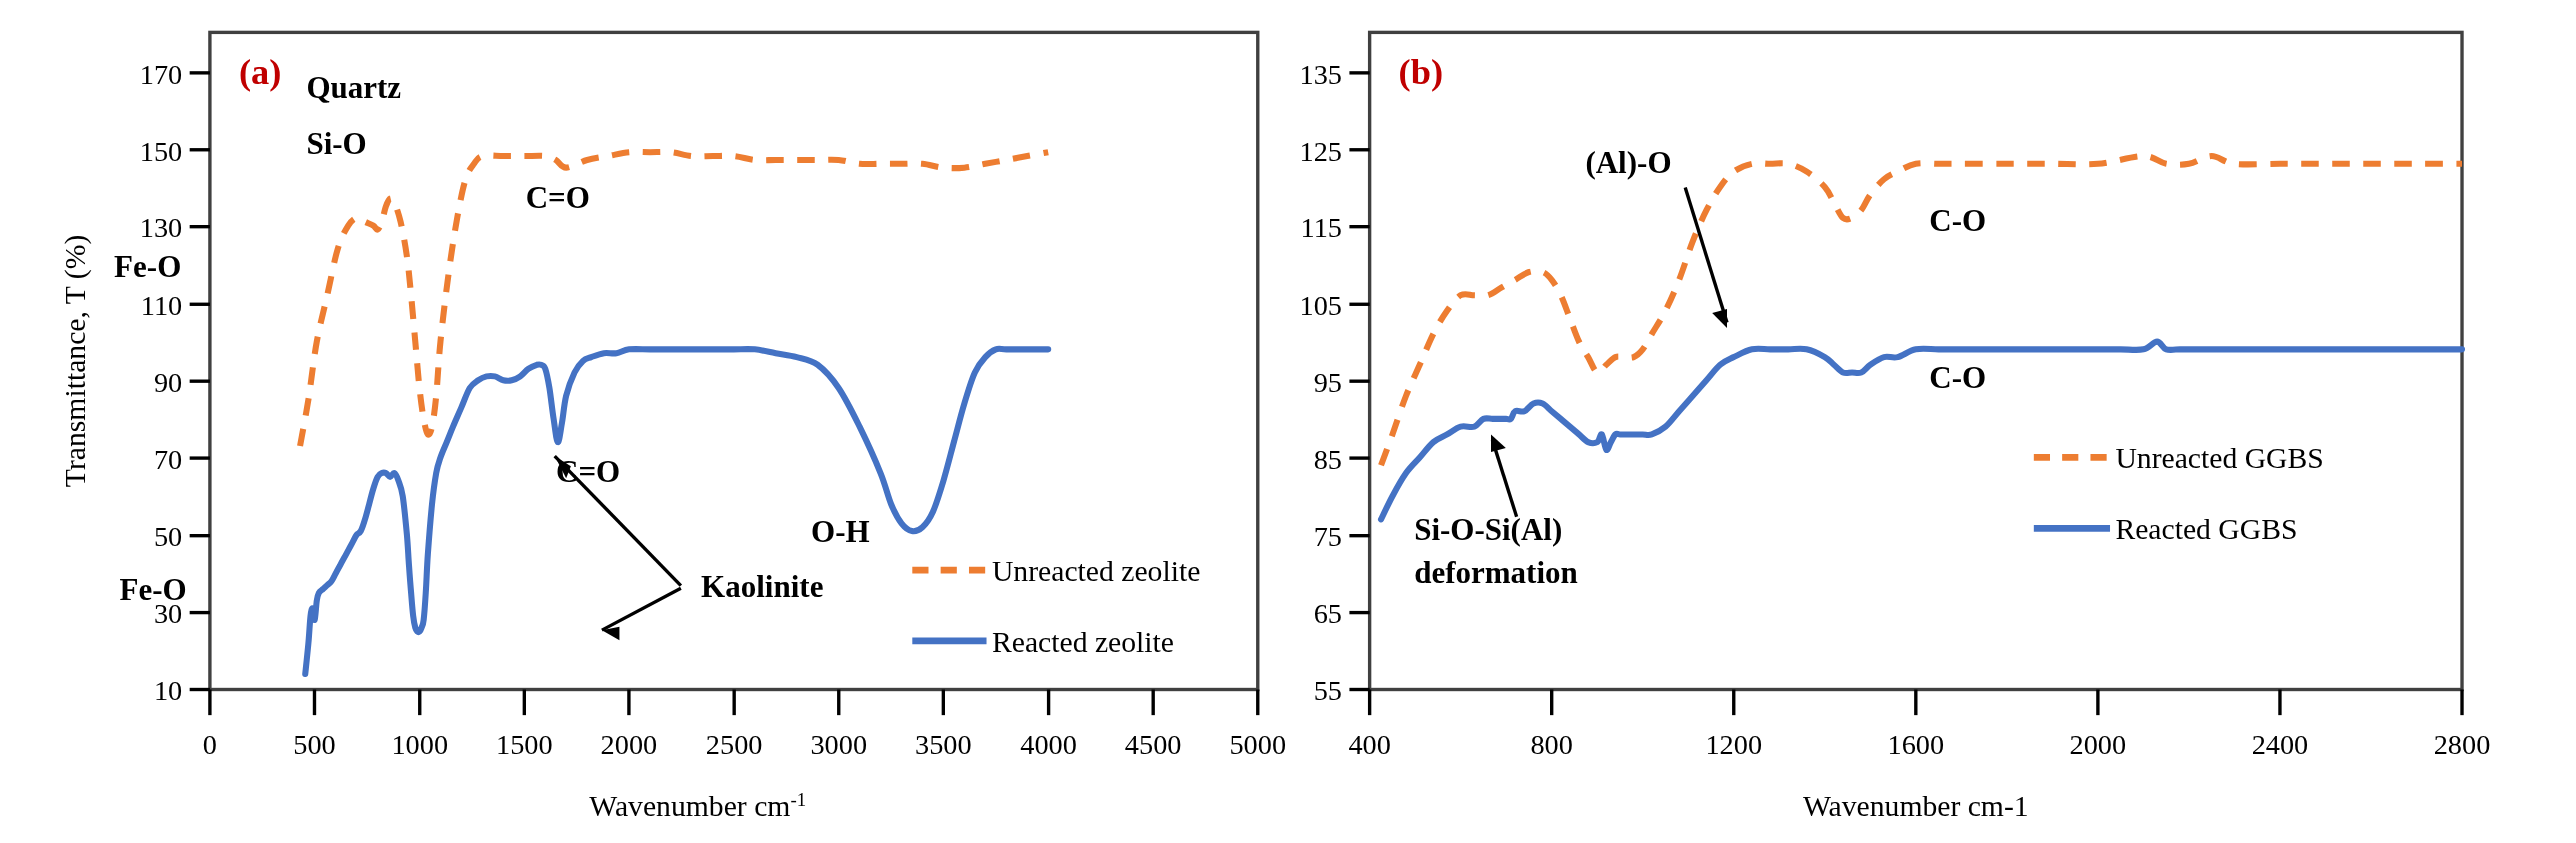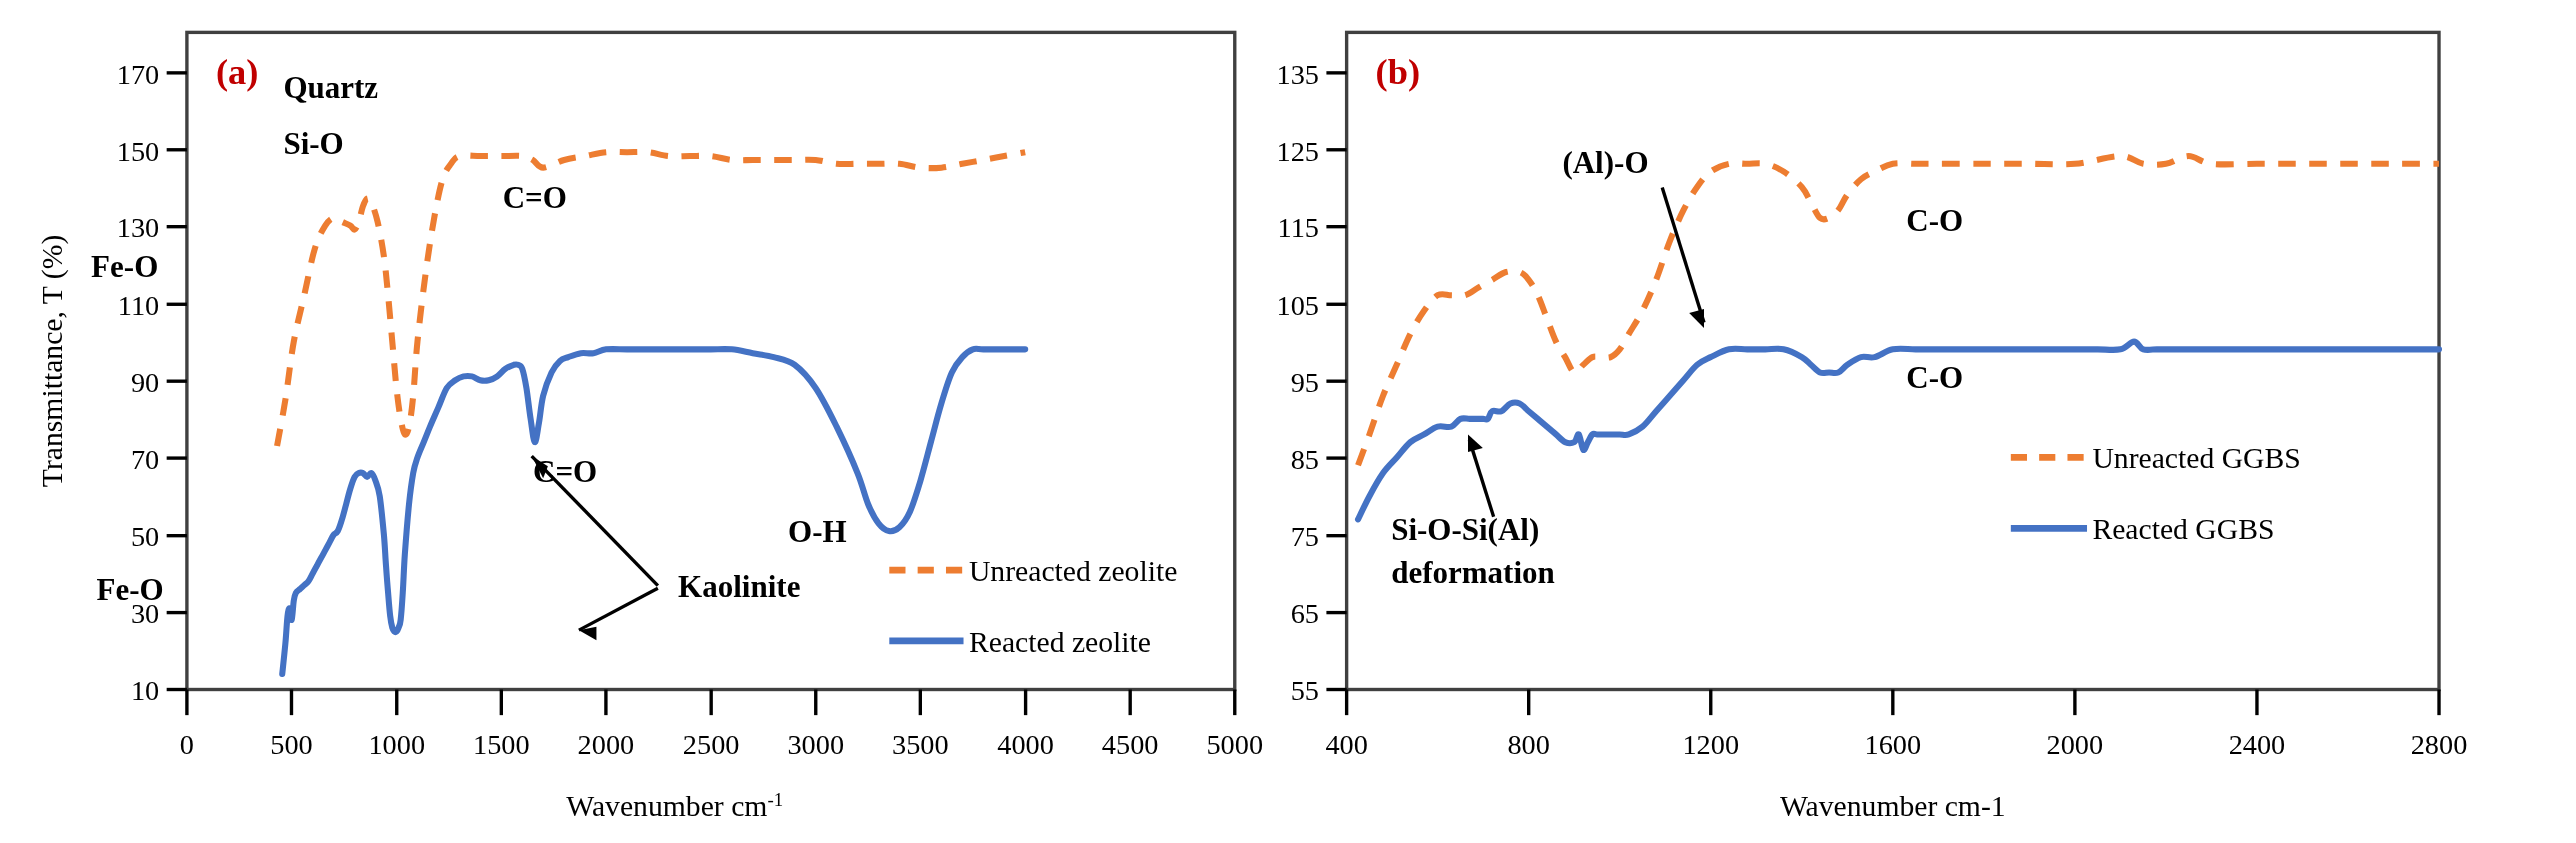--- a/index.html
+++ b/index.html
@@ -20,20 +20,21 @@
     position: absolute;
     left: 0; top: 0;
     width: 2576px;
     height: 844px;
   }
 
   .panel {
     position: absolute;
     top: 0;
     height: 844px;
+    margin-left: 23px;
   }
   #panel-a { left: 0px;    width: 1282px; }
   #panel-b { left: 1232px; width: 1294px; }
 
   .panel-svg {
     position: absolute;
     left: 0; top: 0;
     width: 100%;
     height: 100%;
     display: block;

